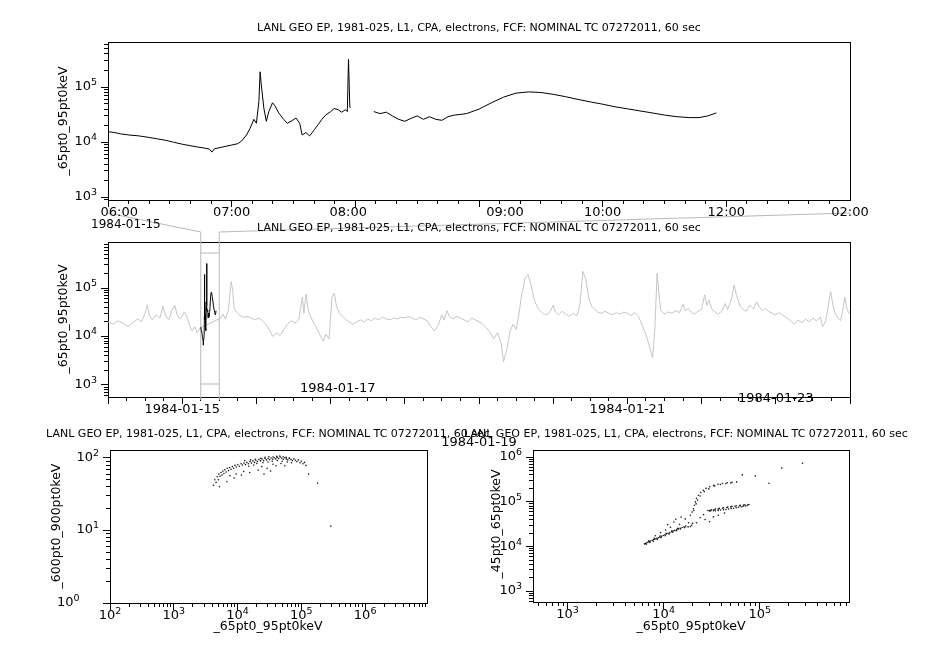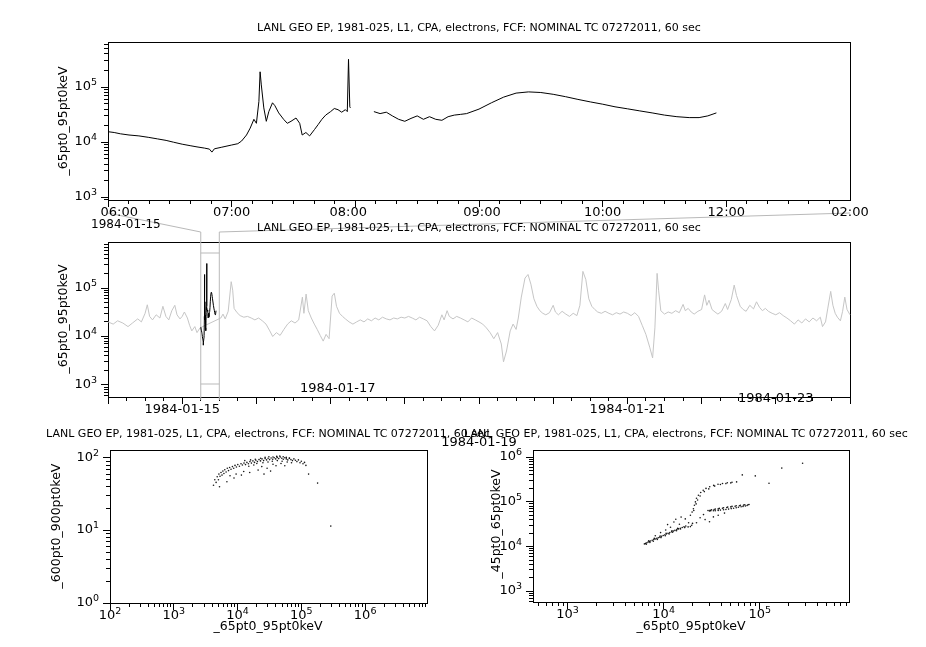--- a/index.html
+++ b/index.html
@@ -587,33 +587,33 @@
   <div class="txt al ctr" style="left:168px;top:618px;width:200px;">_65pt0_95pt0keV</div>
   <div class="txt al ctr" style="left:591px;top:618px;width:200px;">_65pt0_95pt0keV</div>
 
   <div class="txt dl" style="left:91px;top:217px;">1984-01-15</div>
 <div class="tk" style="left: 55px; top: 188.247px; width: 42px; text-align: right;">10<sup>3</sup></div>
     <div class="tk" style="left: 55px; top: 133.195px; width: 42px; text-align: right;">10<sup>4</sup></div>
     <div class="tk" style="left: 55px; top: 78.1429px; width: 42px; text-align: right;">10<sup>5</sup></div>
     <div class="tk" style="left: 78px; top: 204px; width: 60px; text-align: right;">06:00</div>
     <div class="tk" style="left: 201.667px; top: 204px; width: 60px; text-align: center;">07:00</div>
     <div class="tk" style="left: 307px; top: 204px; width: 60px; text-align: right;">08:00</div>
-    <div class="tk" style="left: 452px; top: 204px; width: 60px; text-align: center;">09:00</div>
+    <div class="tk" style="left: 475px; top: 204px; width: 60px; text-align: center;">09:00</div>
     <div class="tk" style="left: 572.667px; top: 204px; width: 60px; text-align: center;">10:00</div>
     <div class="tk" style="left: 696.333px; top: 204px; width: 60px; text-align: center;">12:00</div>
     <div class="tk" style="left: 820px; top: 204px; width: 60px; text-align: center;">02:00</div>
     <div class="tk" style="left: 55px; top: 375.891px; width: 42px; text-align: right;">10<sup>3</sup></div>
     <div class="tk" style="left: 55px; top: 327.453px; width: 42px; text-align: right;">10<sup>4</sup></div>
     <div class="tk" style="left: 55px; top: 279.016px; width: 42px; text-align: right;">10<sup>5</sup></div>
     <div class="tk" style="left: 137.2px; top: 401px; width: 90px; text-align: center;">1984-01-15</div>
     <div class="tk" style="left: 285.6px; top: 380px; width: 90px; text-align: right;">1984-01-17</div>
     <div class="tk" style="left: 434px; top: 401px; width: 90px; text-align: center; margin-top: 33px;">1984-01-19</div>
     <div class="tk" style="left: 582.4px; top: 401px; width: 90px; text-align: center;">1984-01-21</div>
     <div class="tk" style="left: 730.8px; top: 390px; width: 90px; text-align: center;">1984-01-23</div>
-    <div class="tk" style="left: 57px; top: 594px; width: 42px; text-align: right;">10<sup>0</sup></div>
+    <div class="tk" style="left: 57px; top: 594px; width: 42px; text-align: left;">10<sup>0</sup></div>
     <div class="tk" style="left: 57px; top: 521.488px; width: 42px; text-align: right;">10<sup>1</sup></div>
     <div class="tk" style="left: 57px; top: 448.976px; width: 42px; text-align: right;">10<sup>2</sup></div>
     <div class="tk" style="left: 90px; top: 607px; width: 40px; text-align: center;">10<sup>2</sup></div>
     <div class="tk" style="left: 153.783px; top: 607px; width: 40px; text-align: center;">10<sup>3</sup></div>
     <div class="tk" style="left: 217.565px; top: 607px; width: 40px; text-align: center;">10<sup>4</sup></div>
     <div class="tk" style="left: 281.348px; top: 607px; width: 40px; text-align: center;">10<sup>5</sup></div>
     <div class="tk" style="left: 345.131px; top: 607px; width: 40px; text-align: center;">10<sup>6</sup></div>
     <div class="tk" style="left: 480px; top: 582.271px; width: 42px; text-align: right;">10<sup>3</sup></div>
     <div class="tk" style="left: 480px; top: 537.565px; width: 42px; text-align: right;">10<sup>4</sup></div>
     <div class="tk" style="left: 480px; top: 492.859px; width: 42px; text-align: right;">10<sup>5</sup></div>

